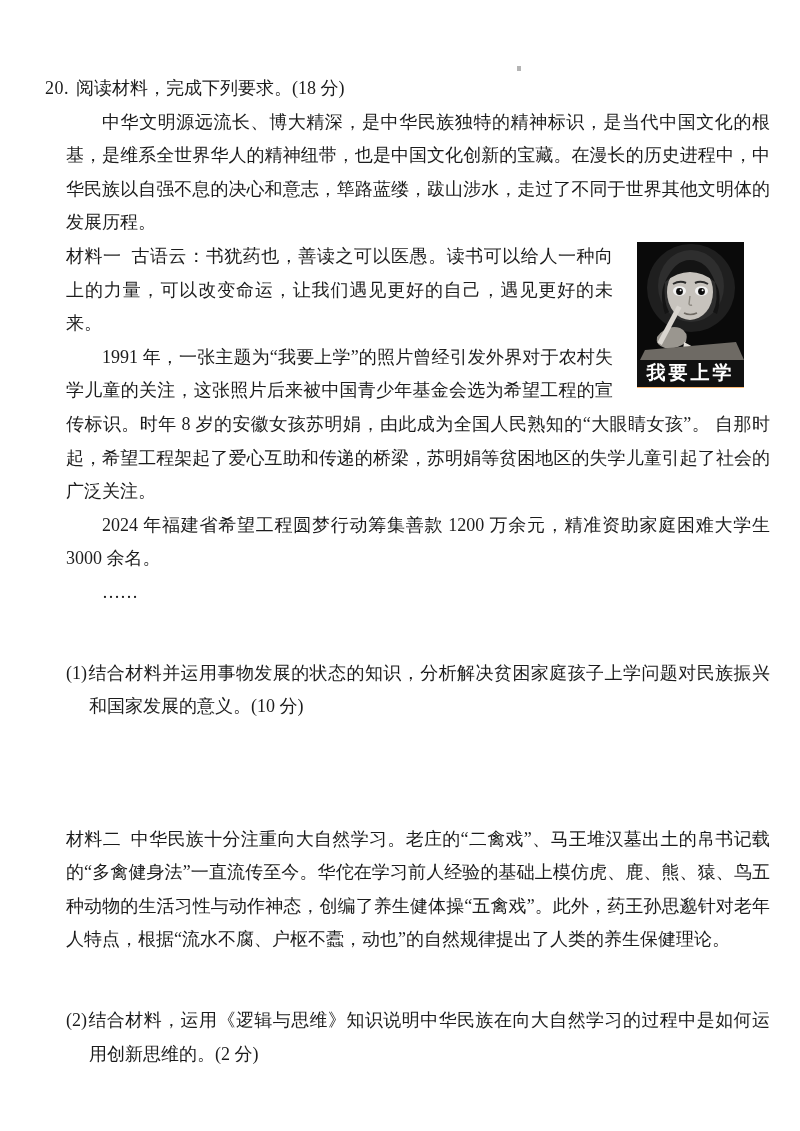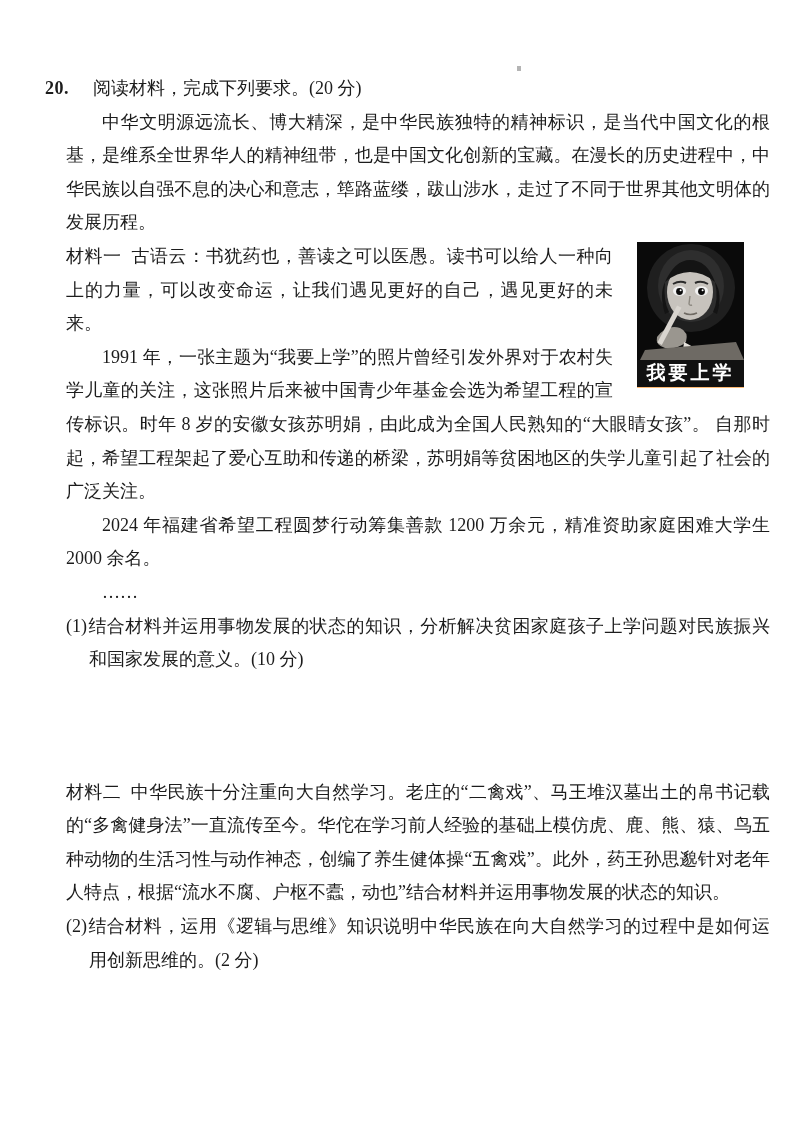--- a/index.html
+++ b/index.html
@@ -19,23 +19,23 @@
   }
   .speck {
     position: absolute;
     left: 517px; top: 66px;
     width: 4px; height: 5px;
     background: #b4b4b4;
   }
   p { margin: 0; text-align: justify; }
   .indent { text-indent: 2em; }
   .q20 { margin-left: -21px; text-align: justify; }
-  .q20-num { margin-right: 24px; letter-spacing: 0.5px; font-weight: bold; }
+  .q20-num { margin-right: 7px; letter-spacing: 0.5px; }
   .m-label { margin-right: 0.55em; }
-  .question { padding-left: 23px; text-indent: -23px; text-align: justify; }
+  .question { padding-left: 23px; text-indent: -23px; text-align: justify; margin-top: 47px; }
   .q-label { margin-right: 1px; }
   .photo-frame {
     float: right;
     width: 107px;
     height: 146px;
     margin: 2px 26px 10px 24px;
     background: #fdba74;
   }
   .photo-frame svg { display: block; }
   .gap { height: 99px; clear: both; }
@@ -43,21 +43,21 @@
   .m1::after { content: ""; display: block; clear: both; }
 </style>
 </head>
 <body>
 
 <div class="page">
 
   <div class="speck"></div>
 
   <div class="q20">
-    <span class="q20-num">20.</span><span>阅读材料，完成下列要求。(20 分)</span>
+    <span class="q20-num">20.</span><span>阅读材料，完成下列要求。(18 分)</span>
   </div>
 
   <p class="indent">中华文明源远流长、博大精深，是中华民族独特的精神标识，是当代中国文化的根基，是维系全世界华人的精神纽带，也是中国文化创新的宝藏。在漫长的历史进程中，中华民族以自强不息的决心和意志，筚路蓝缕，跋山涉水，走过了不同于世界其他文明体的发展历程。</p>
 
   <div class="m1">
 
     <div class="photo-frame">
       <svg width="107" height="145" viewBox="0 0 107 145" xmlns="http://www.w3.org/2000/svg">
         <rect x="0" y="0" width="107" height="145" fill="#0a0a0a"></rect>
 
@@ -92,24 +92,24 @@
 
         <text x="53.5" y="137" text-anchor="middle" font-size="19" font-weight="bold" font-family="Liberation Serif, DejaVu Serif, serif" letter-spacing="3" fill="#ffffff">我要上学</text>
       </svg>
     </div>
 
     <p><span class="m-label">材料一</span><span>古语云：书犹药也，善读之可以医愚。读书可以给人一种向上的力量，可以改变命运，让我们遇见更好的自己，遇见更好的未来。</span></p>
 
     <p class="indent">1991 年，一张主题为“我要上学”的照片曾经引发外界对于农村失学儿童的关注，这张照片后来被中国青少年基金会选为希望工程的宣传标识。时年 8 岁的安徽女孩苏明娟，由此成为全国人民熟知的“大眼睛女孩”。 自那时起，希望工程架起了爱心互助和传递的桥梁，苏明娟等贫困地区的失学儿童引起了社会的广泛关注。</p>
   </div>
 
-  <p class="indent">2024 年福建省希望工程圆梦行动筹集善款 1200 万余元，精准资助家庭困难大学生 2000 余名。</p>
+  <p class="indent">2024 年福建省希望工程圆梦行动筹集善款 1200 万余元，精准资助家庭困难大学生 3000 余名。</p>
   <p class="indent">……</p>
 
   <p class="question"><span class="q-label">(1)</span><span>结合材料并运用事物发展的状态的知识，分析解决贫困家庭孩子上学问题对民族振兴和国家发展的意义。(10 分)</span></p>
 
   <div class="gap"></div>
 
-  <p><span class="m-label">材料二</span><span>中华民族十分注重向大自然学习。老庄的“二禽戏”、马王堆汉墓出土的帛书记载的“多禽健身法”一直流传至今。华佗在学习前人经验的基础上模仿虎、鹿、熊、猿、鸟五种动物的生活习性与动作神态，创编了养生健体操“五禽戏”。此外，药王孙思邈针对老年人特点，根据“流水不腐、户枢不蠹，动也”结合材料并运用事物发展的状态的知识。</span></p>
+  <p><span class="m-label">材料二</span><span>中华民族十分注重向大自然学习。老庄的“二禽戏”、马王堆汉墓出土的帛书记载的“多禽健身法”一直流传至今。华佗在学习前人经验的基础上模仿虎、鹿、熊、猿、鸟五种动物的生活习性与动作神态，创编了养生健体操“五禽戏”。此外，药王孙思邈针对老年人特点，根据“流水不腐、户枢不蠹，动也”的自然规律提出了人类的养生保健理论。</span></p>
 
   <p class="question"><span class="q-label">(2)</span><span>结合材料，运用《逻辑与思维》知识说明中华民族在向大自然学习的过程中是如何运用创新思维的。(2 分)</span></p>
 
 </div>
 
 </body></html>

